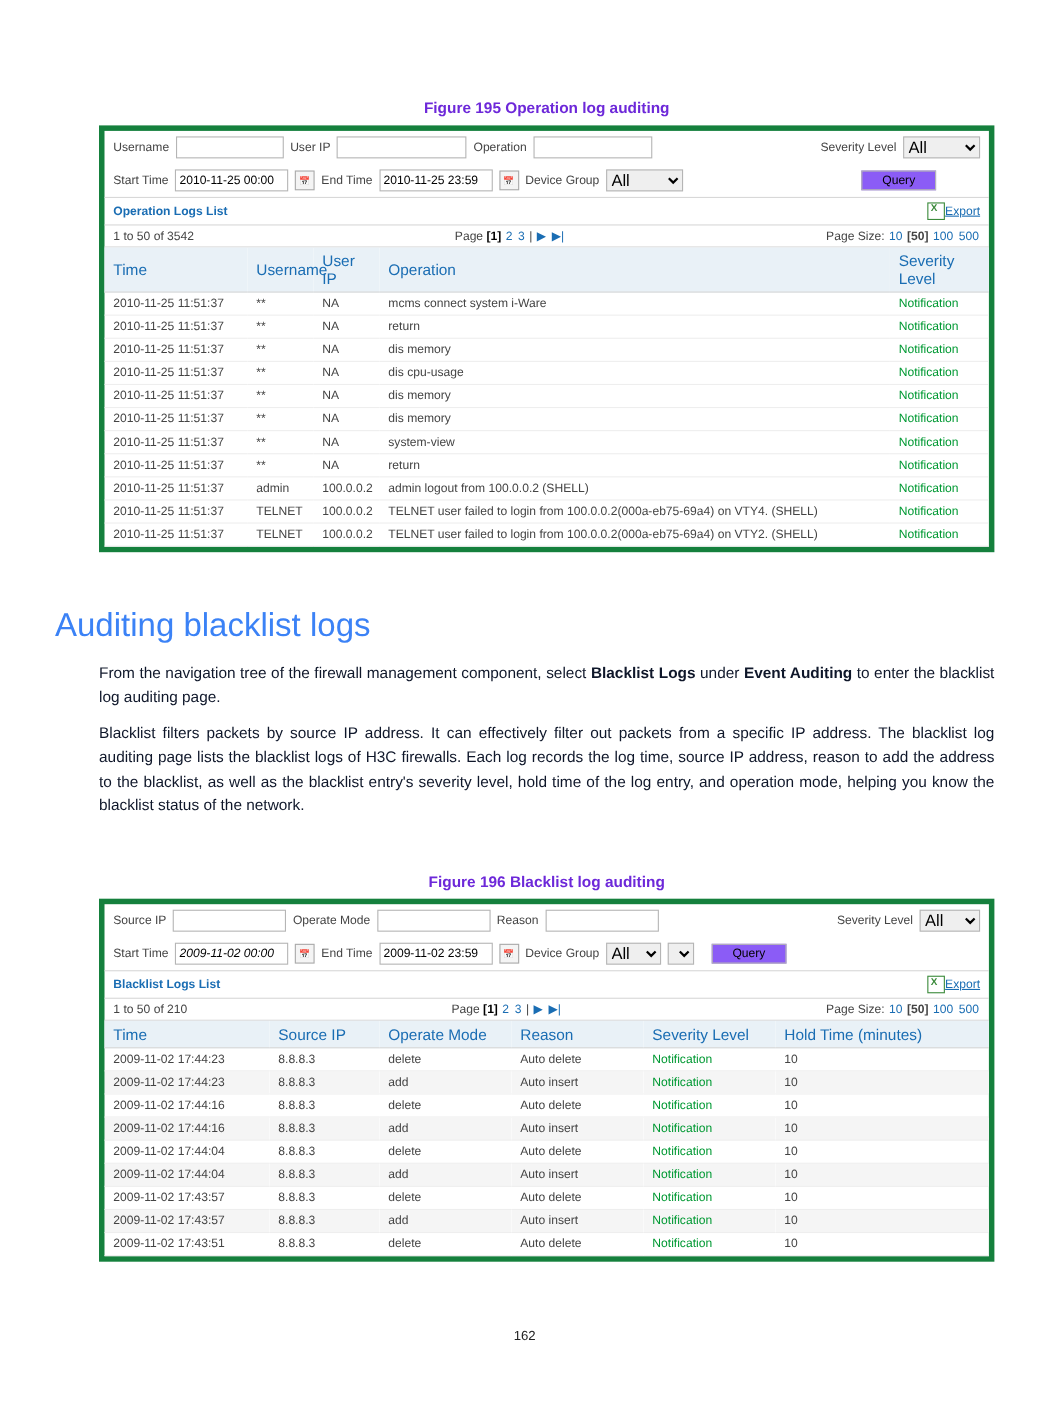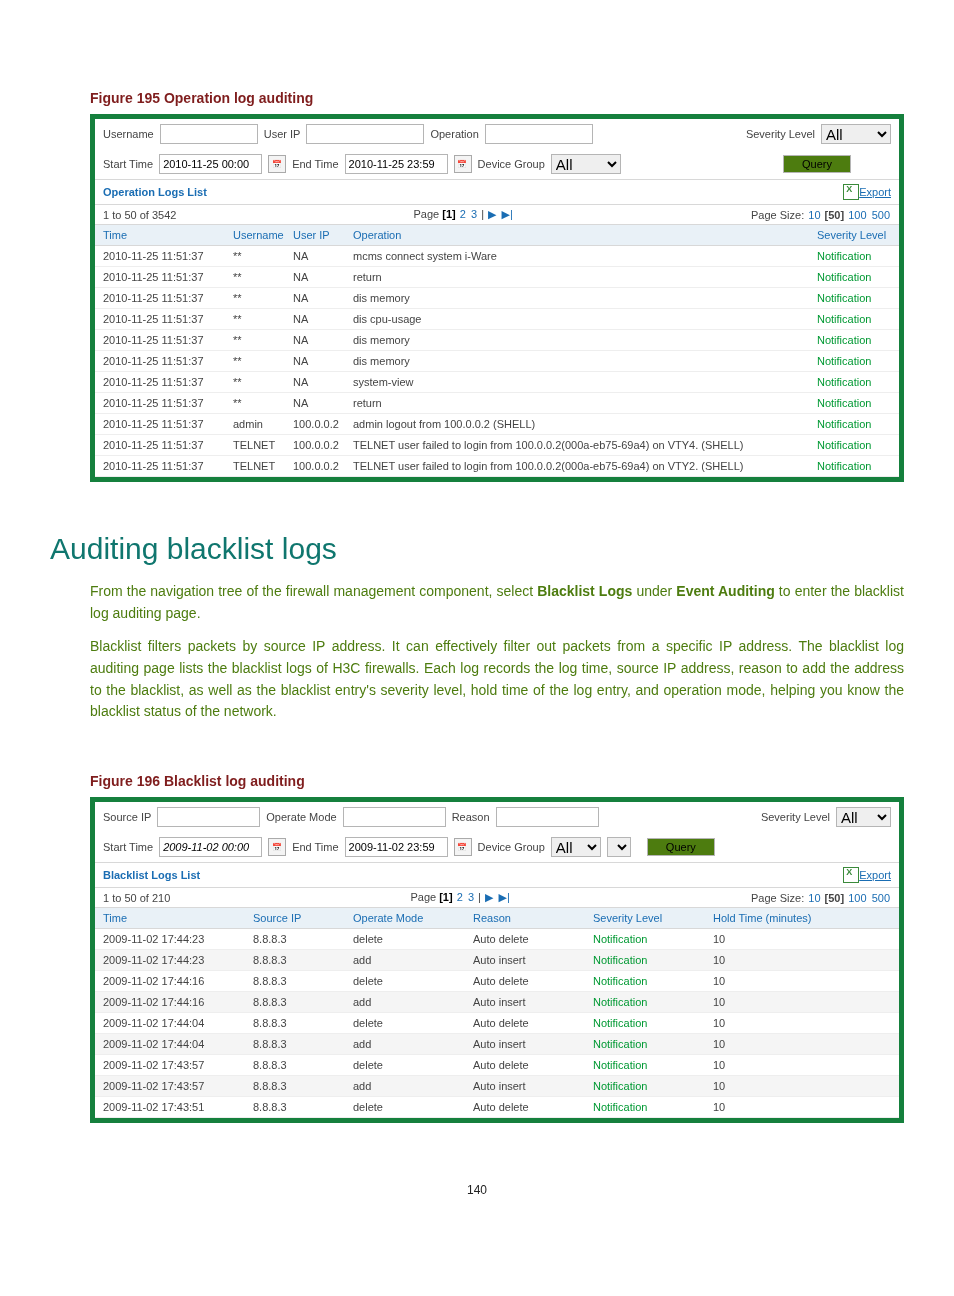--- a/index.html
+++ b/index.html
@@ -6,24 +6,25 @@
     font-family: Arial, Helvetica, sans-serif;
     font-size: 12px;
     color: #222;
     background: #fff;
     margin: 0;
     padding: 40px 50px 80px 50px;
     width: 854px;
     box-sizing: content-box;
   }
   .figure-title {
-    color: #7f1d1d;
+    color: #6d28d9;
     font-size: 14px;
     font-weight: bold;
     margin: 50px 0 8px 40px;
+    text-align: center;
   }
   .panel {
     border: 5px solid #15803d;
     background: #fff;
     font-size: 11px;
     color: #444;
     margin-left: 40px;
   }
   .filter-row {
     display: flex;
@@ -52,21 +53,21 @@
     height: 16px;
     display: inline-flex;
     align-items: center;
     justify-content: center;
     border: 1px solid #aaa;
     background:#f4f4f4;
     color:#888;
     font-size:8px;
   }
   .query-btn {
-    background: #4d7c0f;
+    background: #8b5cf6;
     border: 1px solid #b5b5b5;
     padding: 2px 18px;
     font-size: 11px;
     cursor: pointer;
   }
   .list-title-bar {
     display: flex;
     justify-content: space-between;
     align-items: center;
     padding: 4px 8px;
@@ -88,43 +89,43 @@
     border-collapse: collapse;
     table-layout: fixed;
   }
   .tbl th {
     background: #e9f1f7;
     color: #1a6db3;
     font-weight: normal;
     text-align: left;
     padding: 4px 8px;
     border-bottom: 1px solid #d8d8d8;
-    font-size: 11px;
+    font-size: 14px;
   }
   .tbl td {
     padding: 4px 8px;
     border-bottom: 1px solid #eee;
     font-size: 11px;
     white-space: nowrap;
     overflow: hidden;
   }
   .notification { color: #009933; }
 
   h1.section-heading {
-    color: #0f766e;
+    color: #3b82f6;
     font-weight: normal;
     font-size: 30px;
     margin: 50px 0 15px 0;
     font-family: Arial, sans-serif;
   }
   p.body-text {
     font-size: 14px;
     line-height: 1.55;
     margin: 0 0 12px 40px;
-    color: #4d7c0f;
+    color: #0f172a;
     text-align: justify;
     font-family: Arial, sans-serif;
   }
   .page-number {
     text-align: center;
     font-size: 12px;
     margin-top: 60px;
   }
   .page-size a { color:#1a6db3; text-decoration:none; margin:0 1px;}
   .page-size .selected { font-weight:bold; }
@@ -418,13 +419,13 @@
           <td>8.8.8.3</td>
           <td>delete</td>
           <td>Auto delete</td>
           <td class="notification">Notification</td>
           <td>10</td>
         </tr>
       </tbody>
   </table>
 </div>
 
-<div class="page-number">140</div>
+<div class="page-number">162</div>
 
 </body></html>

